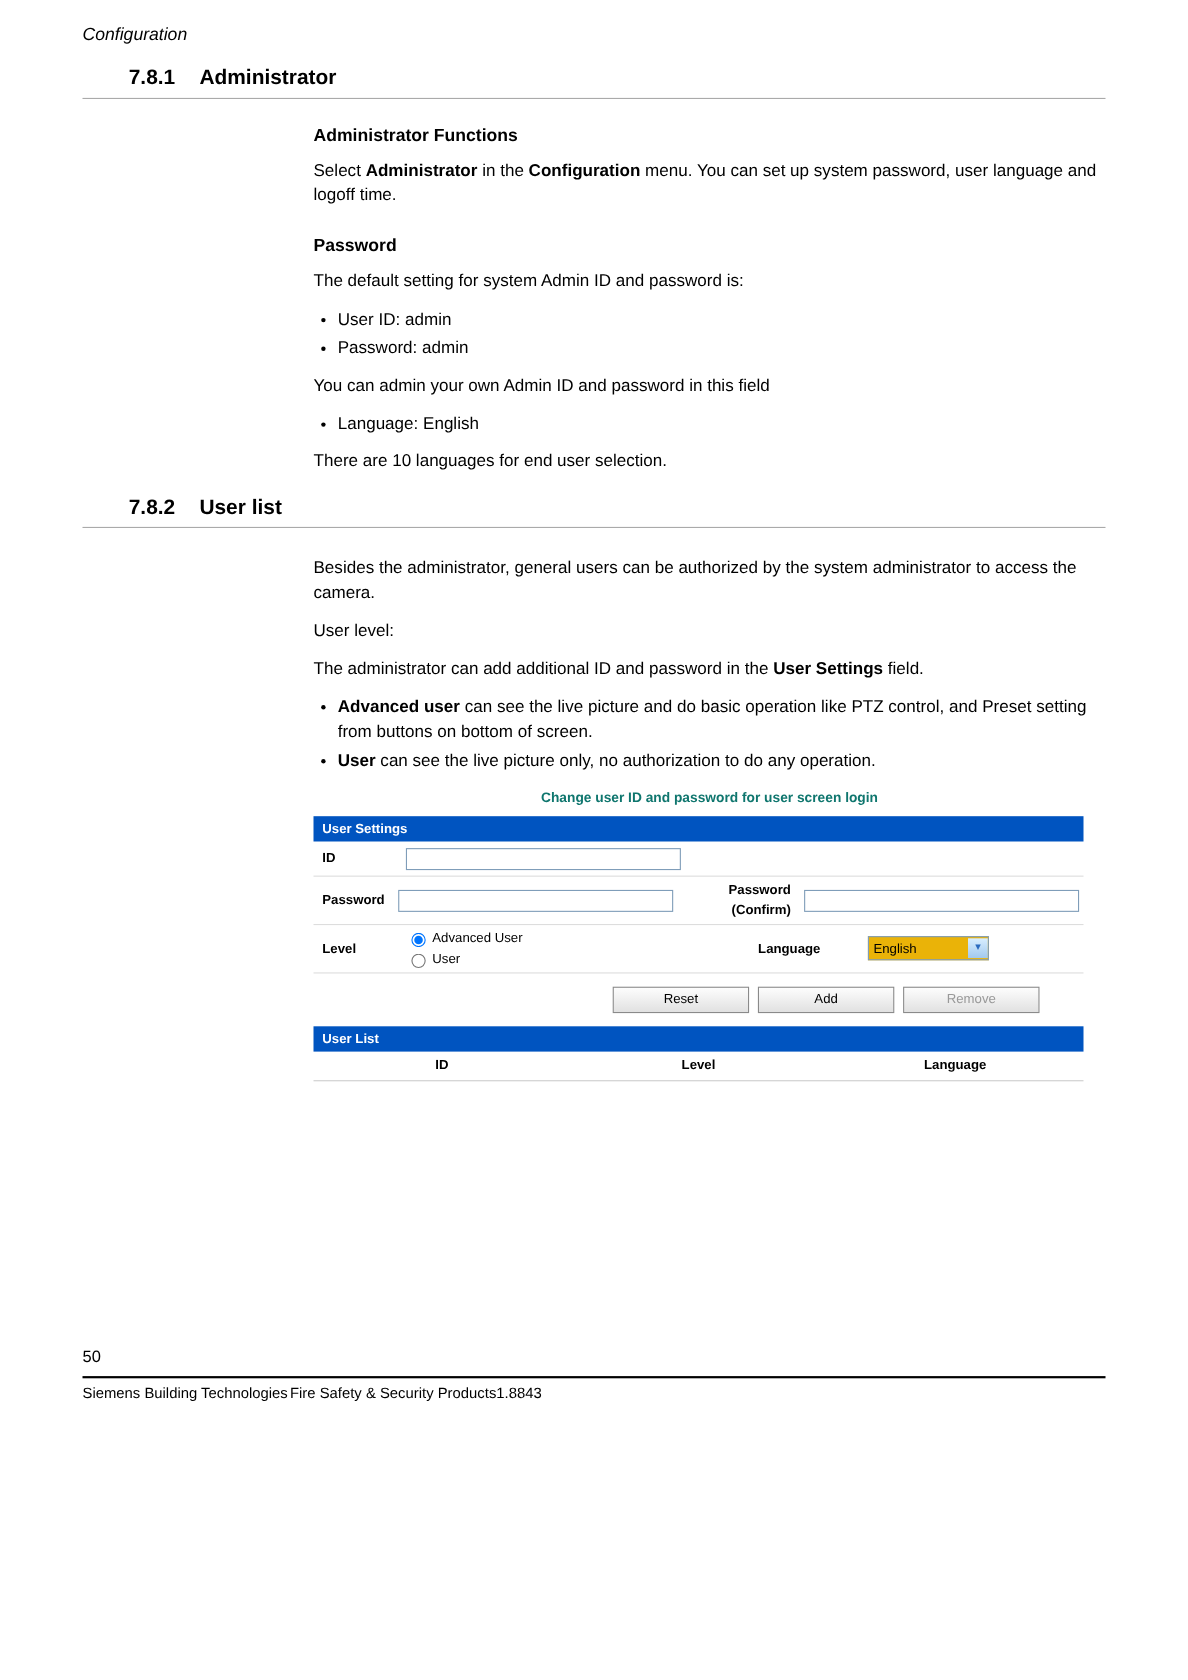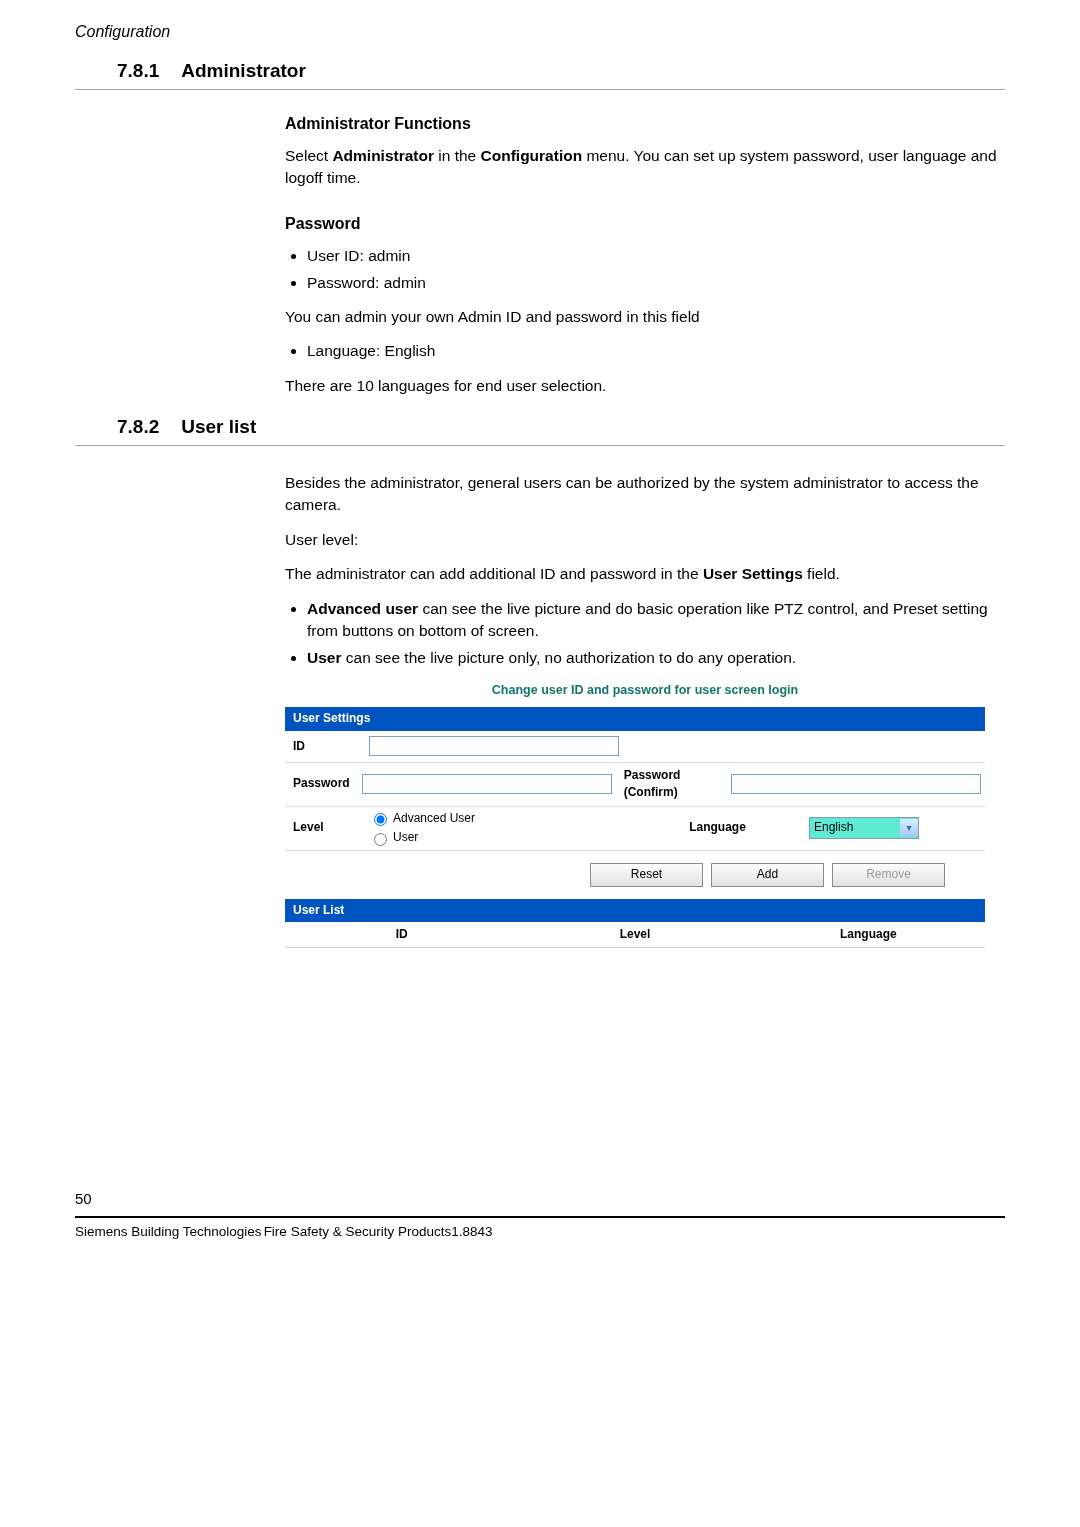--- a/index.html
+++ b/index.html
@@ -38,47 +38,47 @@
     background: #0054c0;
     color: #fff;
     font-weight: bold;
     padding: 3px 8px;
     font-size: 12px;
   }
   .form-row { display: flex; align-items: center; min-height: 32px; border-bottom: 1px solid #ddd; }
   .form-row:last-child { border-bottom: none; }
   .cell-label { width: 80px; padding: 4px 8px; font-weight: bold; font-size: 12px; }
   .cell-content { flex: 1; padding: 3px 4px; display: flex; align-items: center; gap: 4px; }
-  .cell-label2 { width: 135px; padding: 4px 8px; font-weight: bold; font-size: 12px; }
+  .cell-label2 { width: 135px; padding: 4px 8px; font-weight: bold; text-align: right; font-size: 12px; }
   .cell-content2 { flex: 0 0 200px; padding: 3px 4px; display: flex; align-items: center; }
   input[type="text"], input[type="password"] {
     width: 250px; height: 20px;
     border: 1px solid #7f9db9;
     padding: 1px 3px; font-size: 12px;
     background: #fff;
   }
   .narrow-input { width: 185px; }
   .radio-stack { display: flex; flex-direction: column; gap: 2px; }
   .radio-stack label { font-size: 12px; display: flex; align-items: center; gap: 3px; }
   .lang-select {
     width: 110px; height: 22px;
     border: 1px solid #7f9db9;
-    background: #5eead4;
+    background: #eab308;
     display: inline-flex; align-items: center; justify-content: space-between;
-    padding-left: 4px; font-size: 12px; margin-left: 20px;
+    padding-left: 4px; font-size: 12px;
   }
   .lang-select .dd {
     width: 18px; height: 18px;
     background: linear-gradient(#d8eeff,#a2c9ee);
     display: flex; align-items: center; justify-content: center;
     color: #2a6abf; font-size: 10px;
   }
   .btn-row { display: flex; justify-content: flex-end; gap: 8px; padding: 12px 40px 12px 0; }
   .btn {
-    width: 113px; height: 24px;
+    width: 124px; height: 24px;
     display: inline-flex; align-items: center; justify-content: center;
     font-size: 12px;
     border: 1px solid #8a8a8a;
     background: linear-gradient(#fdfdfd, #e1e1e1);
     cursor: pointer;
   }
   .btn.disabled { color: #999; }
   .user-list-header { display: flex; padding: 4px 0; border-bottom: 1px solid #ccc; font-weight: bold; font-size: 12px; }
   .user-list-header .c1 { flex: 1; text-align: center; }
   .user-list-header .c2 { flex: 1; text-align: center; }
@@ -101,20 +101,21 @@
 </div>
 <hr class="rule">
 
 <div class="body-col first">
   <div class="sub-h">Administrator Functions</div>
   <p>
     <span>Select </span><b>Administrator</b><span> in the </span><b>Configuration</b><span> menu. You can set up system password, user language and logoff time.</span>
   </p>
 
   <div class="sub-h">Password</div>
+  <p>The default setting for system Admin ID and password is:</p>
   <ul>
     <li>User ID: admin</li>
     <li>Password: admin</li>
   </ul>
   <p>You can admin your own Admin ID and password in this field</p>
   <ul>
     <li>Language: English</li>
   </ul>
   <p>There are 10 languages for end user selection.</p>
 </div>

